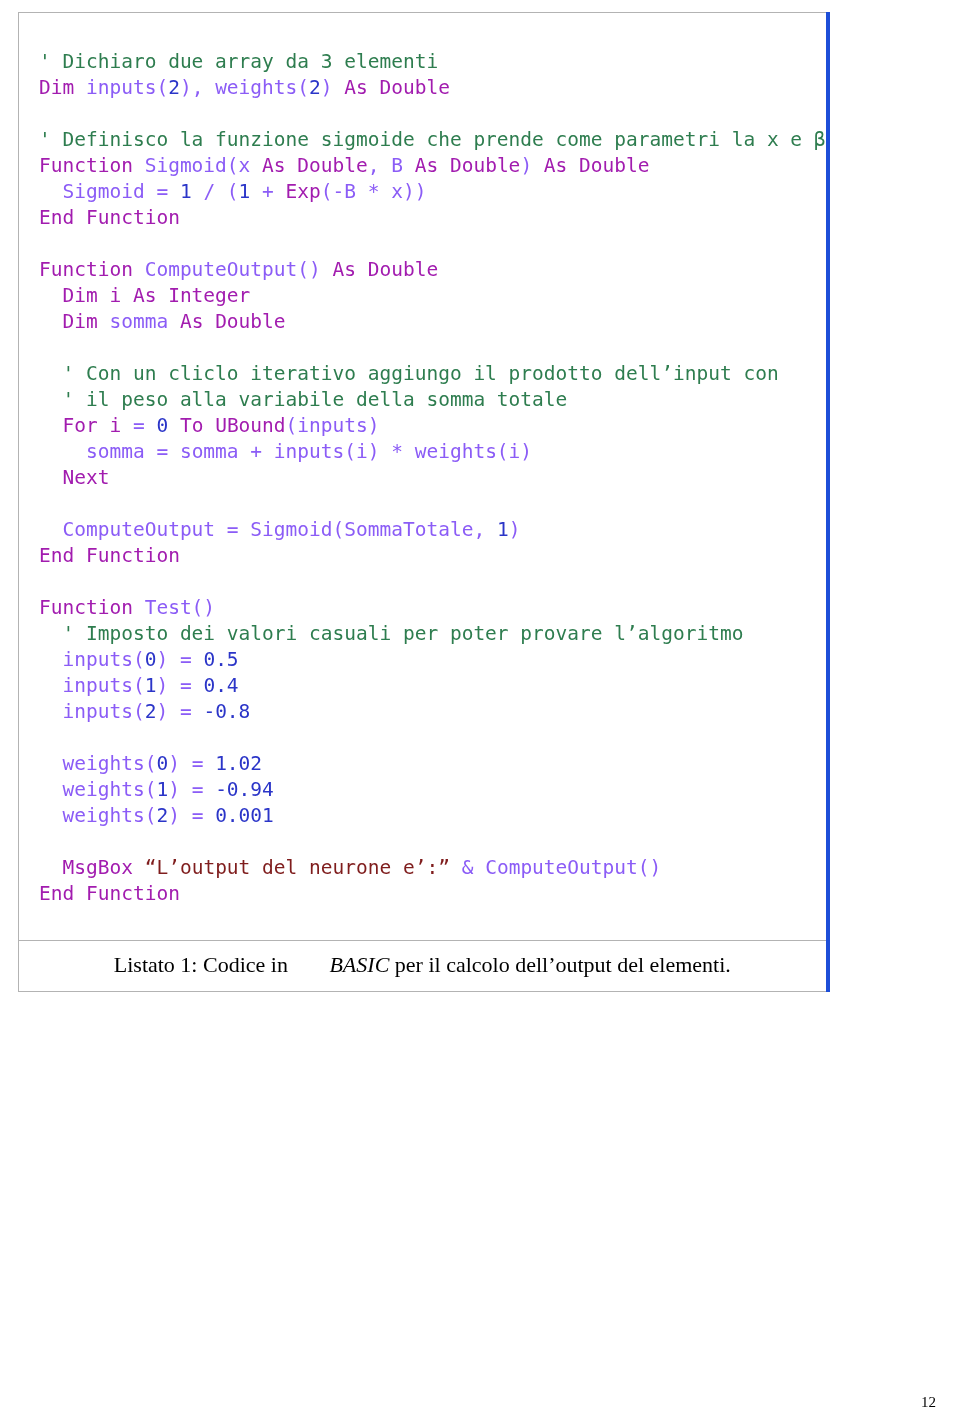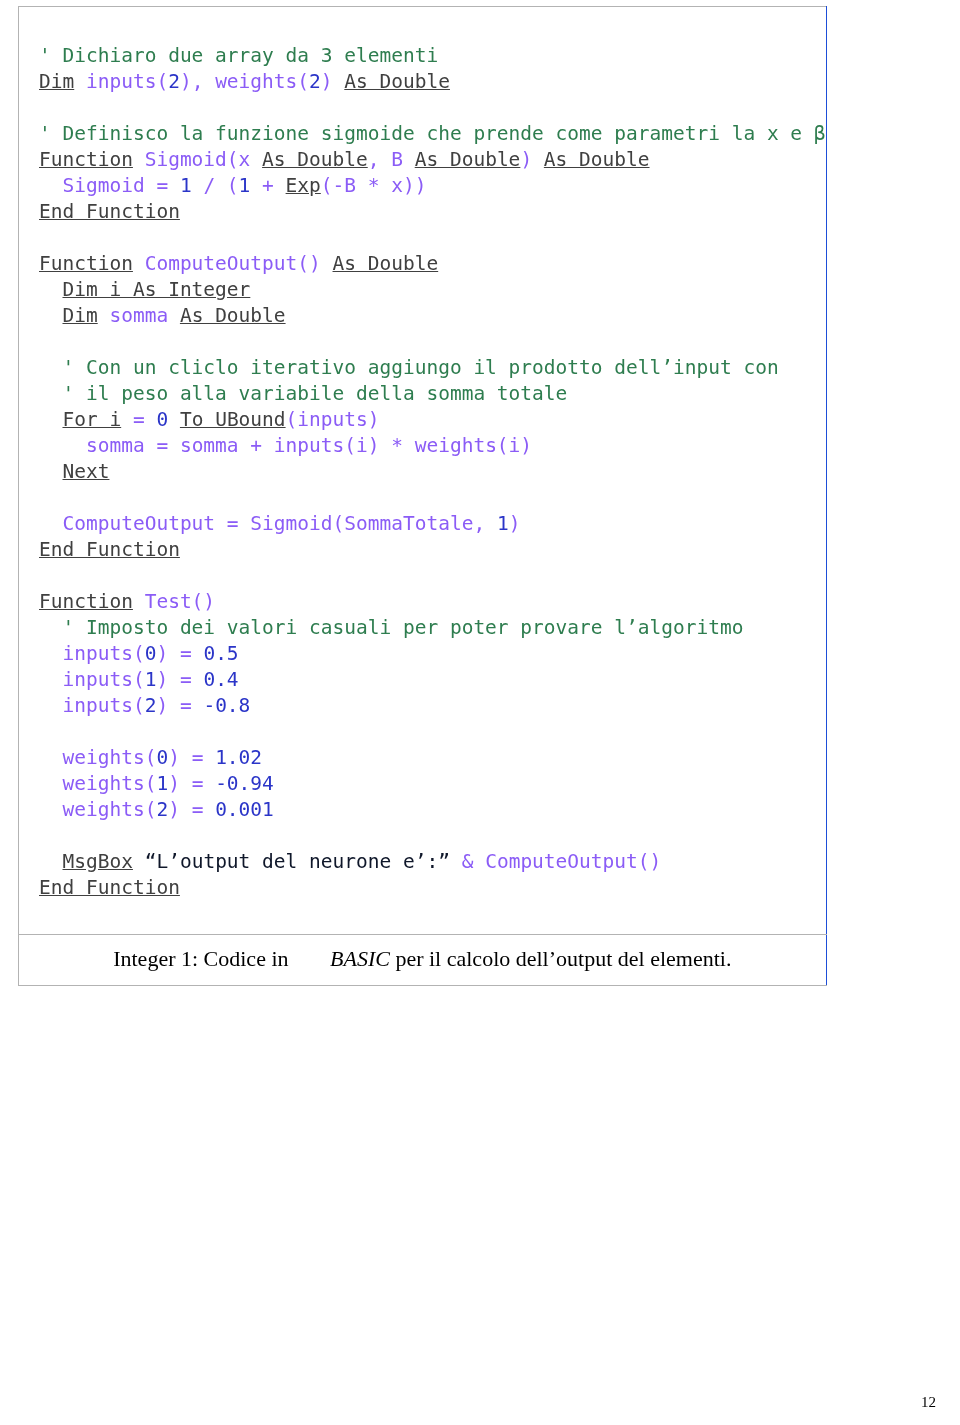--- a/index.html
+++ b/index.html
@@ -13,25 +13,25 @@
     height: 1425px;
     position: relative;
     font-family: "Liberation Serif", "DejaVu Serif", serif;
     overflow: hidden;
   }
 
   
   .listing-table {
     position: absolute;
     left: 18px;
-    top: 6px;
+    top: 12px;
     width: 747px;
     border-collapse: collapse;
     border-left: 1px solid #b3b3b3;
-    border-right: 1px solid #1d4ed8;
+    border-right: 4px solid #1d4ed8;
     border-top: 1px solid #b3b3b3;
   }
 
   .code-cell {
     border-bottom: 1px solid #b3b3b3;
     padding: 16px 0 14px 0;
     vertical-align: top;
   }
 
   .caption-cell {
@@ -54,24 +54,24 @@
   }
   .code .line {
     white-space: pre;
     min-height: 26px;
   }
   .code .line.blank {
     height: 26px;
   }
 
   
-  .kw   { color: #404040; text-decoration: underline; }          
+  .kw   { color: #a21caf; }          
   .cmt  { color: #2e7d4f; }          
   .num  { color: #2b35c8; }          
-  .str  { color: #0f172a; }          
+  .str  { color: #7f1d1d; }          
   .id   { color: #8b5cf6; }          
 
   
   .caption {
     font-family: "Liberation Serif", "DejaVu Serif", serif;
     font-size: 22px;
     color: #000000;
     line-height: 1.2;
   }
   .caption .it { font-style: italic; margin-left: 36px; }
@@ -92,20 +92,20 @@
 <table class="listing-table">
   <tbody>
       <tr>
     <td class="code-cell">
       <pre class="code" id="code-block"><div class="line"><span class="cmt">' Dichiaro due array da 3 elementi</span></div><div class="line"><span class="kw">Dim</span><span class="id"> inputs(</span><span class="num">2</span><span class="id">), weights(</span><span class="num">2</span><span class="id">) </span><span class="kw">As Double</span></div><div class="line blank">&nbsp;</div><div class="line"><span class="cmt">' Definisco la funzione sigmoide che prende come parametri la x e β</span></div><div class="line"><span class="kw">Function</span><span class="id"> Sigmoid(x </span><span class="kw">As Double</span><span class="id">, B </span><span class="kw">As Double</span><span class="id">) </span><span class="kw">As Double</span></div><div class="line">  <span class="id">Sigmoid = </span><span class="num">1</span><span class="id"> / (</span><span class="num">1</span><span class="id"> + </span><span class="kw">Exp</span><span class="id">(-B * x))</span></div><div class="line"><span class="kw">End Function</span></div><div class="line blank">&nbsp;</div><div class="line"><span class="kw">Function</span><span class="id"> ComputeOutput() </span><span class="kw">As Double</span></div><div class="line">  <span class="kw">Dim i As Integer</span></div><div class="line">  <span class="kw">Dim</span><span class="id"> somma </span><span class="kw">As Double</span></div><div class="line blank">&nbsp;</div><div class="line">  <span class="cmt">' Con un cliclo iterativo aggiungo il prodotto dell’input con</span></div><div class="line">  <span class="cmt">' il peso alla variabile della somma totale</span></div><div class="line">  <span class="kw">For i</span><span class="id"> = </span><span class="num">0</span><span class="id"> </span><span class="kw">To UBound</span><span class="id">(inputs)</span></div><div class="line">    <span class="id">somma = somma + inputs(i) * weights(i)</span></div><div class="line">  <span class="kw">Next</span></div><div class="line blank">&nbsp;</div><div class="line">  <span class="id">ComputeOutput = Sigmoid(SommaTotale, </span><span class="num">1</span><span class="id">)</span></div><div class="line"><span class="kw">End Function</span></div><div class="line blank">&nbsp;</div><div class="line"><span class="kw">Function</span><span class="id"> Test()</span></div><div class="line">  <span class="cmt">' Imposto dei valori casuali per poter provare l’algoritmo</span></div><div class="line">  <span class="id">inputs(</span><span class="num">0</span><span class="id">) = </span><span class="num">0.5</span></div><div class="line">  <span class="id">inputs(</span><span class="num">1</span><span class="id">) = </span><span class="num">0.4</span></div><div class="line">  <span class="id">inputs(</span><span class="num">2</span><span class="id">) = </span><span class="num">-0.8</span></div><div class="line blank">&nbsp;</div><div class="line">  <span class="id">weights(</span><span class="num">0</span><span class="id">) = </span><span class="num">1.02</span></div><div class="line">  <span class="id">weights(</span><span class="num">1</span><span class="id">) = </span><span class="num">-0.94</span></div><div class="line">  <span class="id">weights(</span><span class="num">2</span><span class="id">) = </span><span class="num">0.001</span></div><div class="line blank">&nbsp;</div><div class="line">  <span class="kw">MsgBox</span><span class="id"> </span><span class="str">“L’output del neurone e’:”</span><span class="id"> &amp; ComputeOutput()</span></div><div class="line"><span class="kw">End Function</span></div></pre>
     </td>
   </tr>
   <tr>
     <td class="caption-cell">
       <span class="caption">
-        <span>Integer 1: Codice in </span><span class="it">BASIC</span><span> per il calcolo dell’output del elementi.</span>
+        <span>Listato 1: Codice in </span><span class="it">BASIC</span><span> per il calcolo dell’output del elementi.</span>
       </span>
     </td>
   </tr>
 </tbody>
   </table>
 
 <div class="page-number">12</div>
 
 </body></html>

